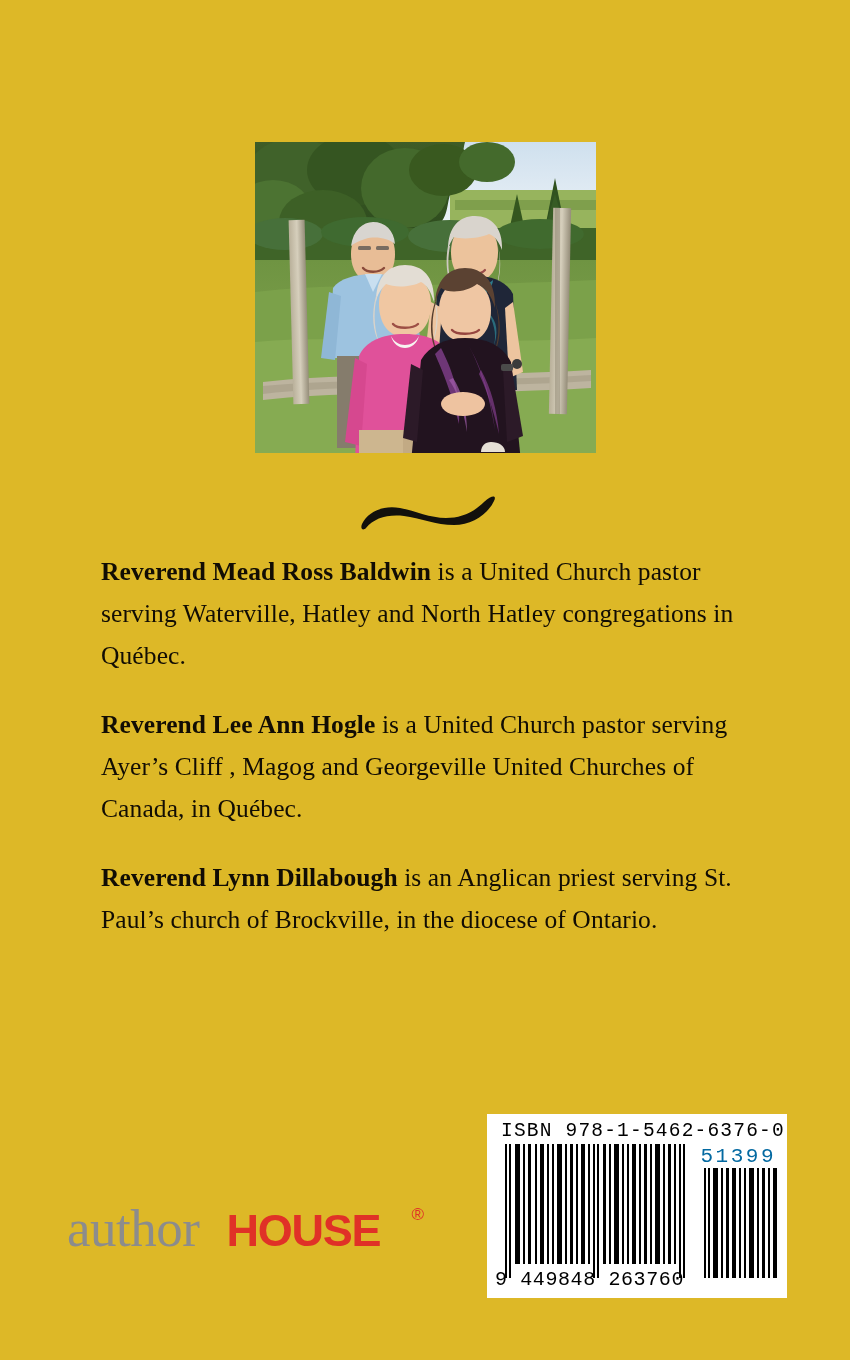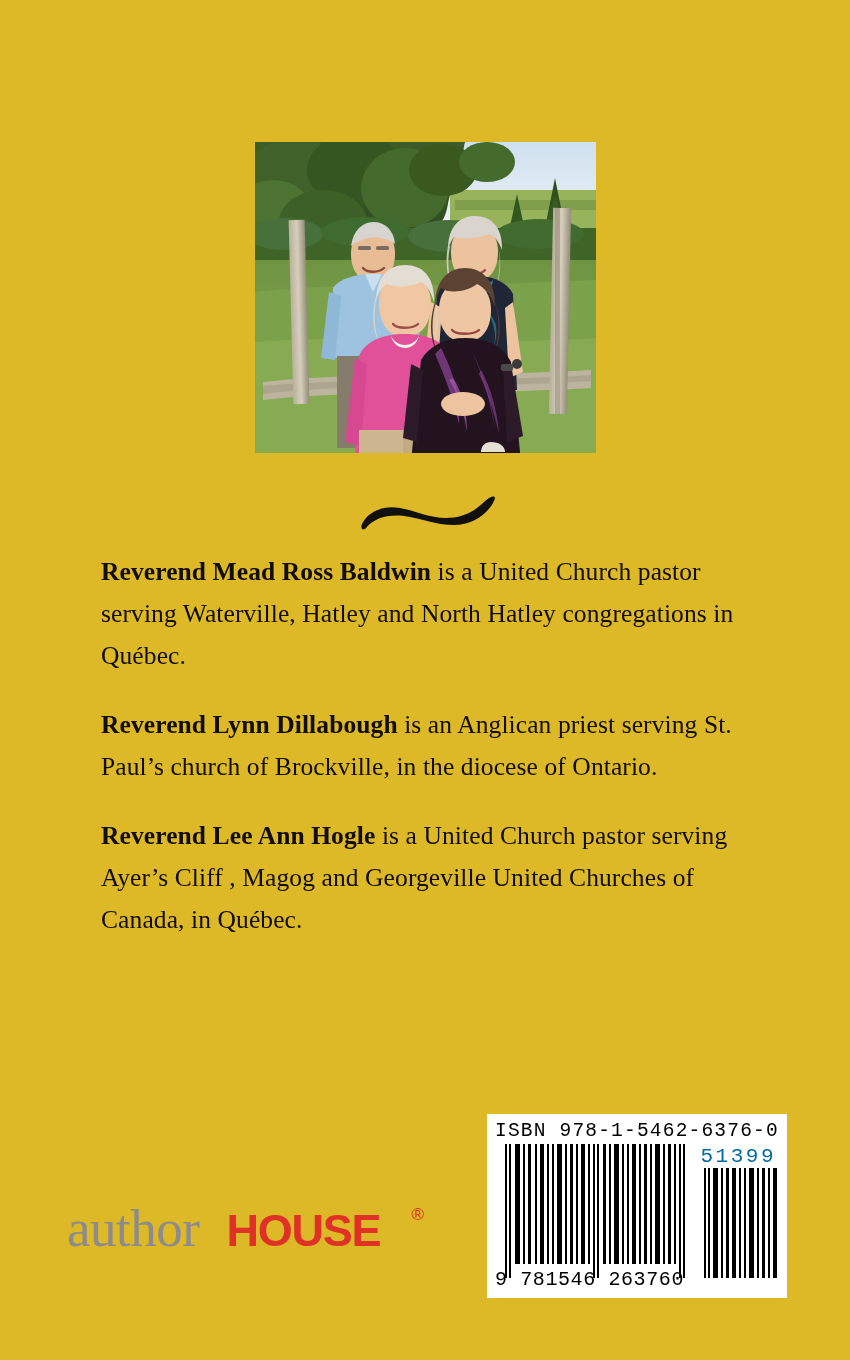--- a/index.html
+++ b/index.html
@@ -104,21 +104,21 @@
     position: absolute;
     left: 487px;
     top: 1114px;
     width: 300px;
     height: 184px;
     background: #ffffff;
     box-sizing: border-box;
   }
   .isbn-line {
     position: absolute;
-    left: 8px;
+    left: 14px;
     top: 6px;
     font-family: "Liberation Mono", monospace;
     font-size: 19.5px;
     letter-spacing: 1.2px;
     color: #000;
     white-space: nowrap;
   }
   .price-code {
     position: absolute;
     right: 11px;
@@ -287,24 +287,24 @@
     <svg viewBox="0 0 140 42" xmlns="http://www.w3.org/2000/svg">
       <path d="M4,32 C10,20 24,13 42,16 C58,19 72,26 88,26 C102,26 115,21 126,10 C134,3 139,3 136,9 C130,22 114,33 96,33 C78,33 62,26 46,24 C30,22 16,26 8,36 C5,39 2,37 4,32 Z" fill="#12100c"></path>
     </svg>
   </div>
 
   <div class="bios">
     <p class="bio">
       <span class="nm">Reverend Mead Ross Baldwin</span><span> is a United Church pastor serving Waterville, Hatley and North Hatley congregations in Québec.</span>
     </p>
     <p class="bio">
-      <span class="nm">Reverend Lynn Dillabough</span><span> is an Anglican priest serving St. Paul’s church of Brockville, in the diocese of Ontario.</span>
+      <span class="nm">Reverend Lee Ann Hogle</span><span> is a United Church pastor serving Ayer’s Cliff , Magog and Georgeville United Churches of Canada, in Québec.</span>
     </p>
     <p class="bio">
-      <span class="nm">Reverend Lee Ann Hogle</span><span> is a United Church pastor serving Ayer’s Cliff , Magog and Georgeville United Churches of Canada, in Québec.</span>
+      <span class="nm">Reverend Lynn Dillabough</span><span> is an Anglican priest serving St. Paul’s church of Brockville, in the diocese of Ontario.</span>
     </p>
   </div>
 
   <div class="logo">
     <span class="logo-author">author</span>
       <span class="logo-house">HOUSE</span>
       <span class="logo-reg">®</span>
   </div>
 
   <div class="barcode-box">
@@ -363,16 +363,16 @@
           <rect x="40" y="0" width="2" height="110"></rect>
           <rect x="45" y="0" width="5" height="110"></rect>
           <rect x="53" y="0" width="2" height="110"></rect>
           <rect x="58" y="0" width="3" height="110"></rect>
           <rect x="64" y="0" width="2" height="110"></rect>
           <rect x="69" y="0" width="4" height="110"></rect>
         </g>
       </svg>
     </div>
 
-    <div class="ean-digits">9 781546 263760</div>
+    <div class="ean-digits">9 449848 263760</div>
   </div>
 
 </div>
 
 </body></html>

